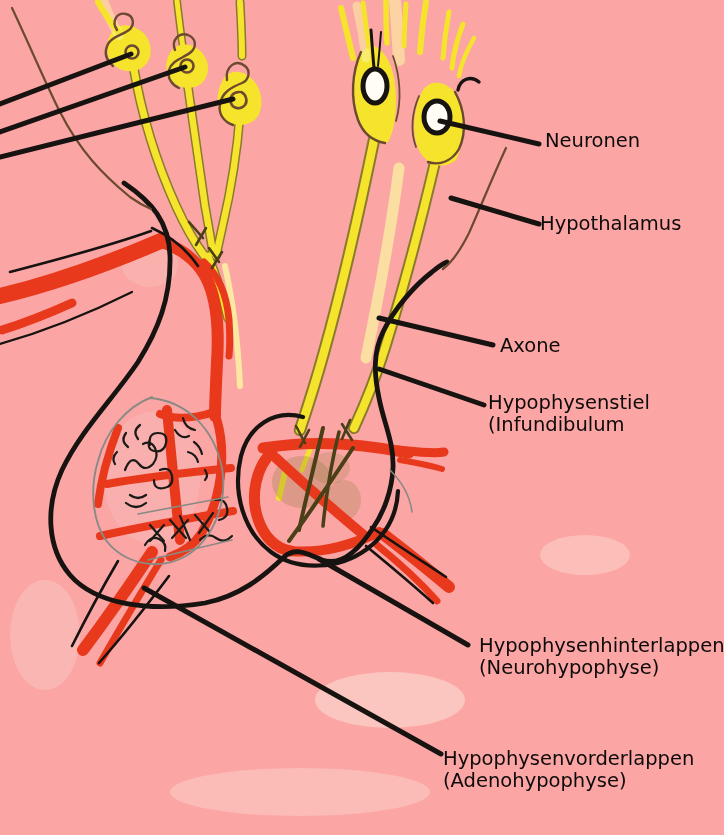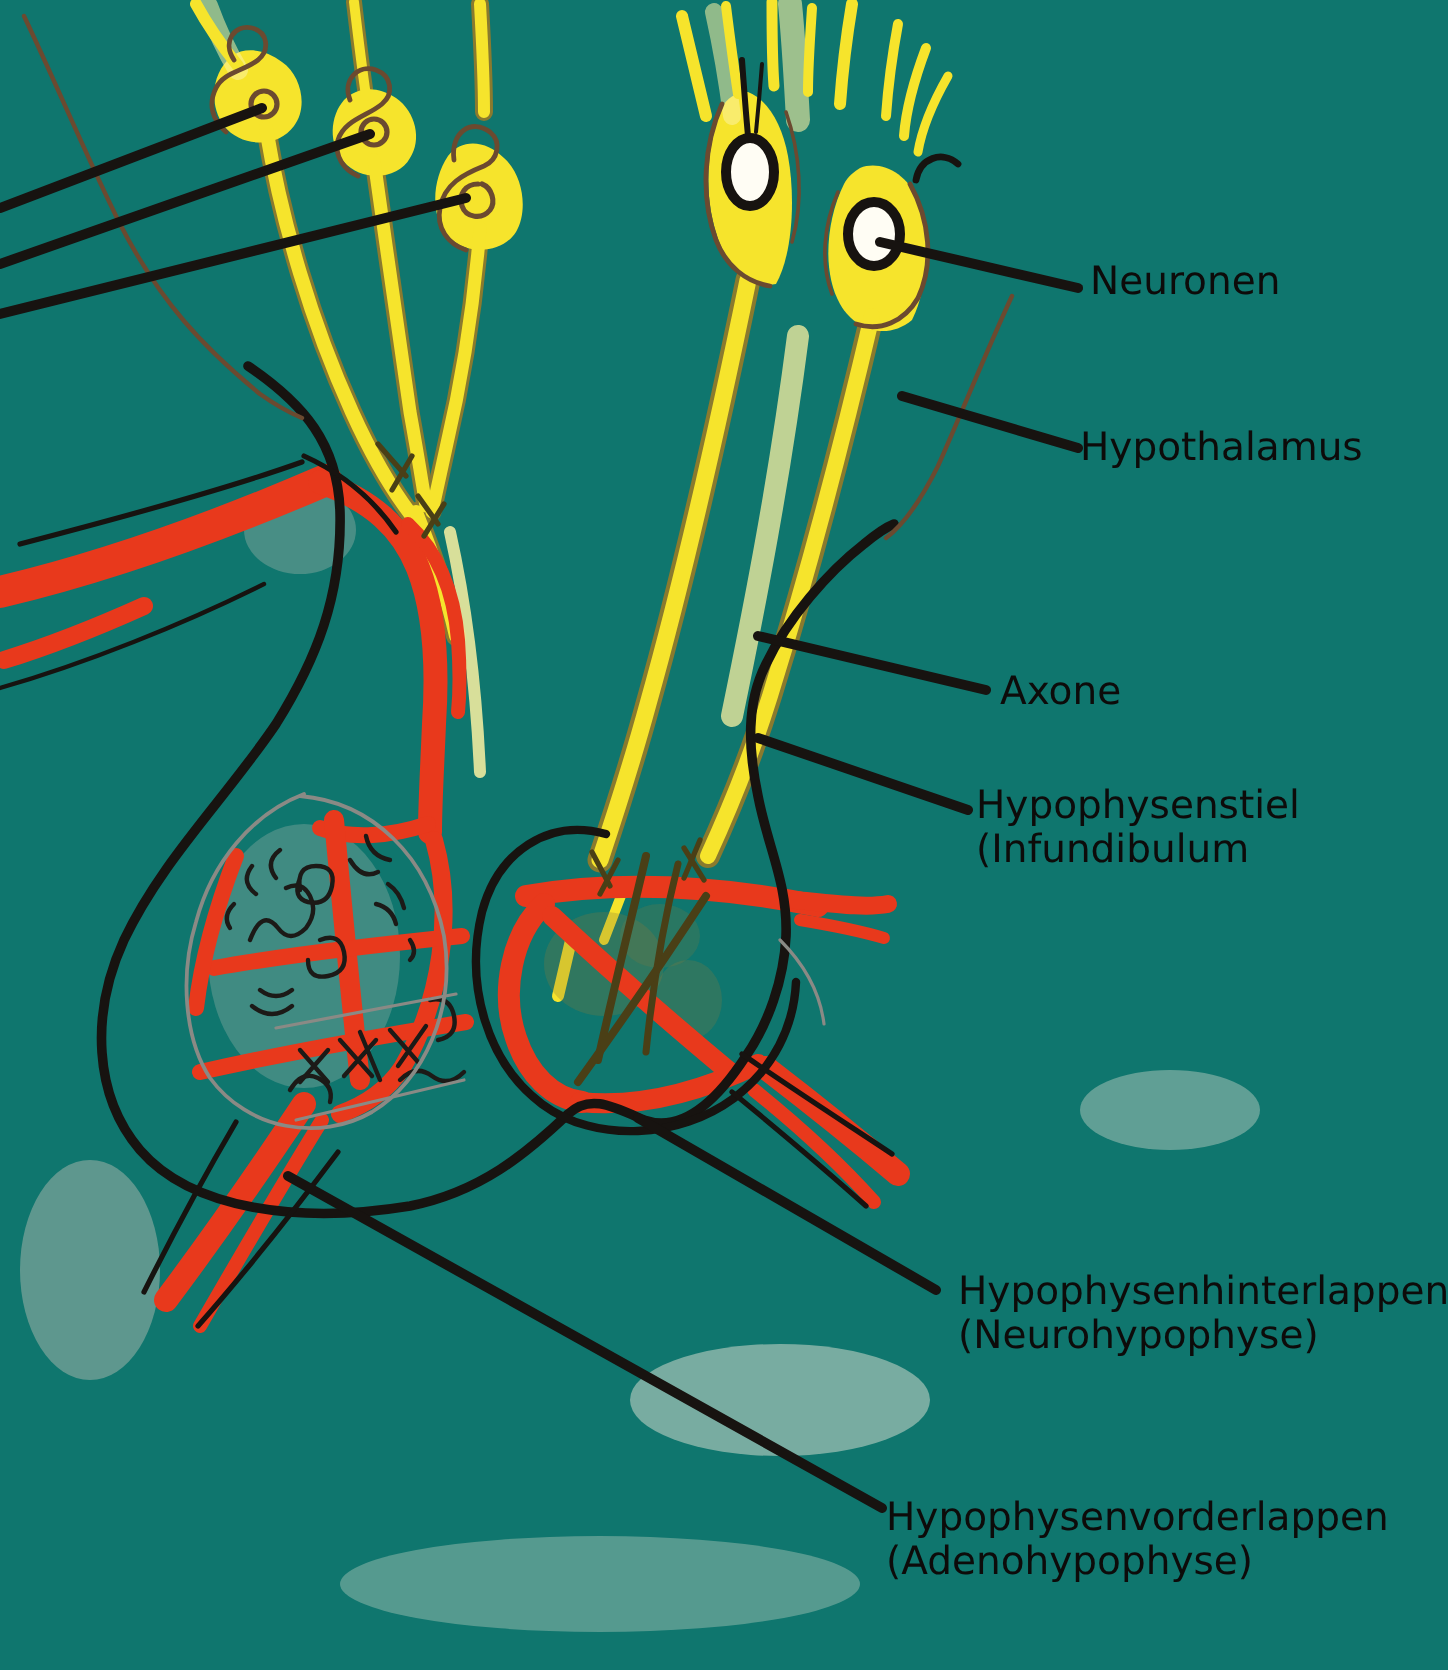--- a/index.html
+++ b/index.html
@@ -1,16 +1,16 @@
 <!DOCTYPE html>
 <html><head>
 <meta charset="utf-8">
 <style>
   html,body{margin:0;padding:0;background:#ffffff;}
-  #stage{position:relative;width:724px;height:835px;background:#0f766e;overflow:hidden;
+  #stage{position:relative;width:724px;height:835px;background:#fca5a5;overflow:hidden;
          font-family:"DejaVu Sans","Liberation Sans",sans-serif;}
   svg{position:absolute;left:0;top:0;}
   .lbl{font-size:19.5px;letter-spacing:0px;}
   path,ellipse,circle,line{vector-effect:none;}
 </style>
 </head>
 <body>
 
 <div id="stage">
 <svg width="724" height="835" viewBox="0 0 724 835">

